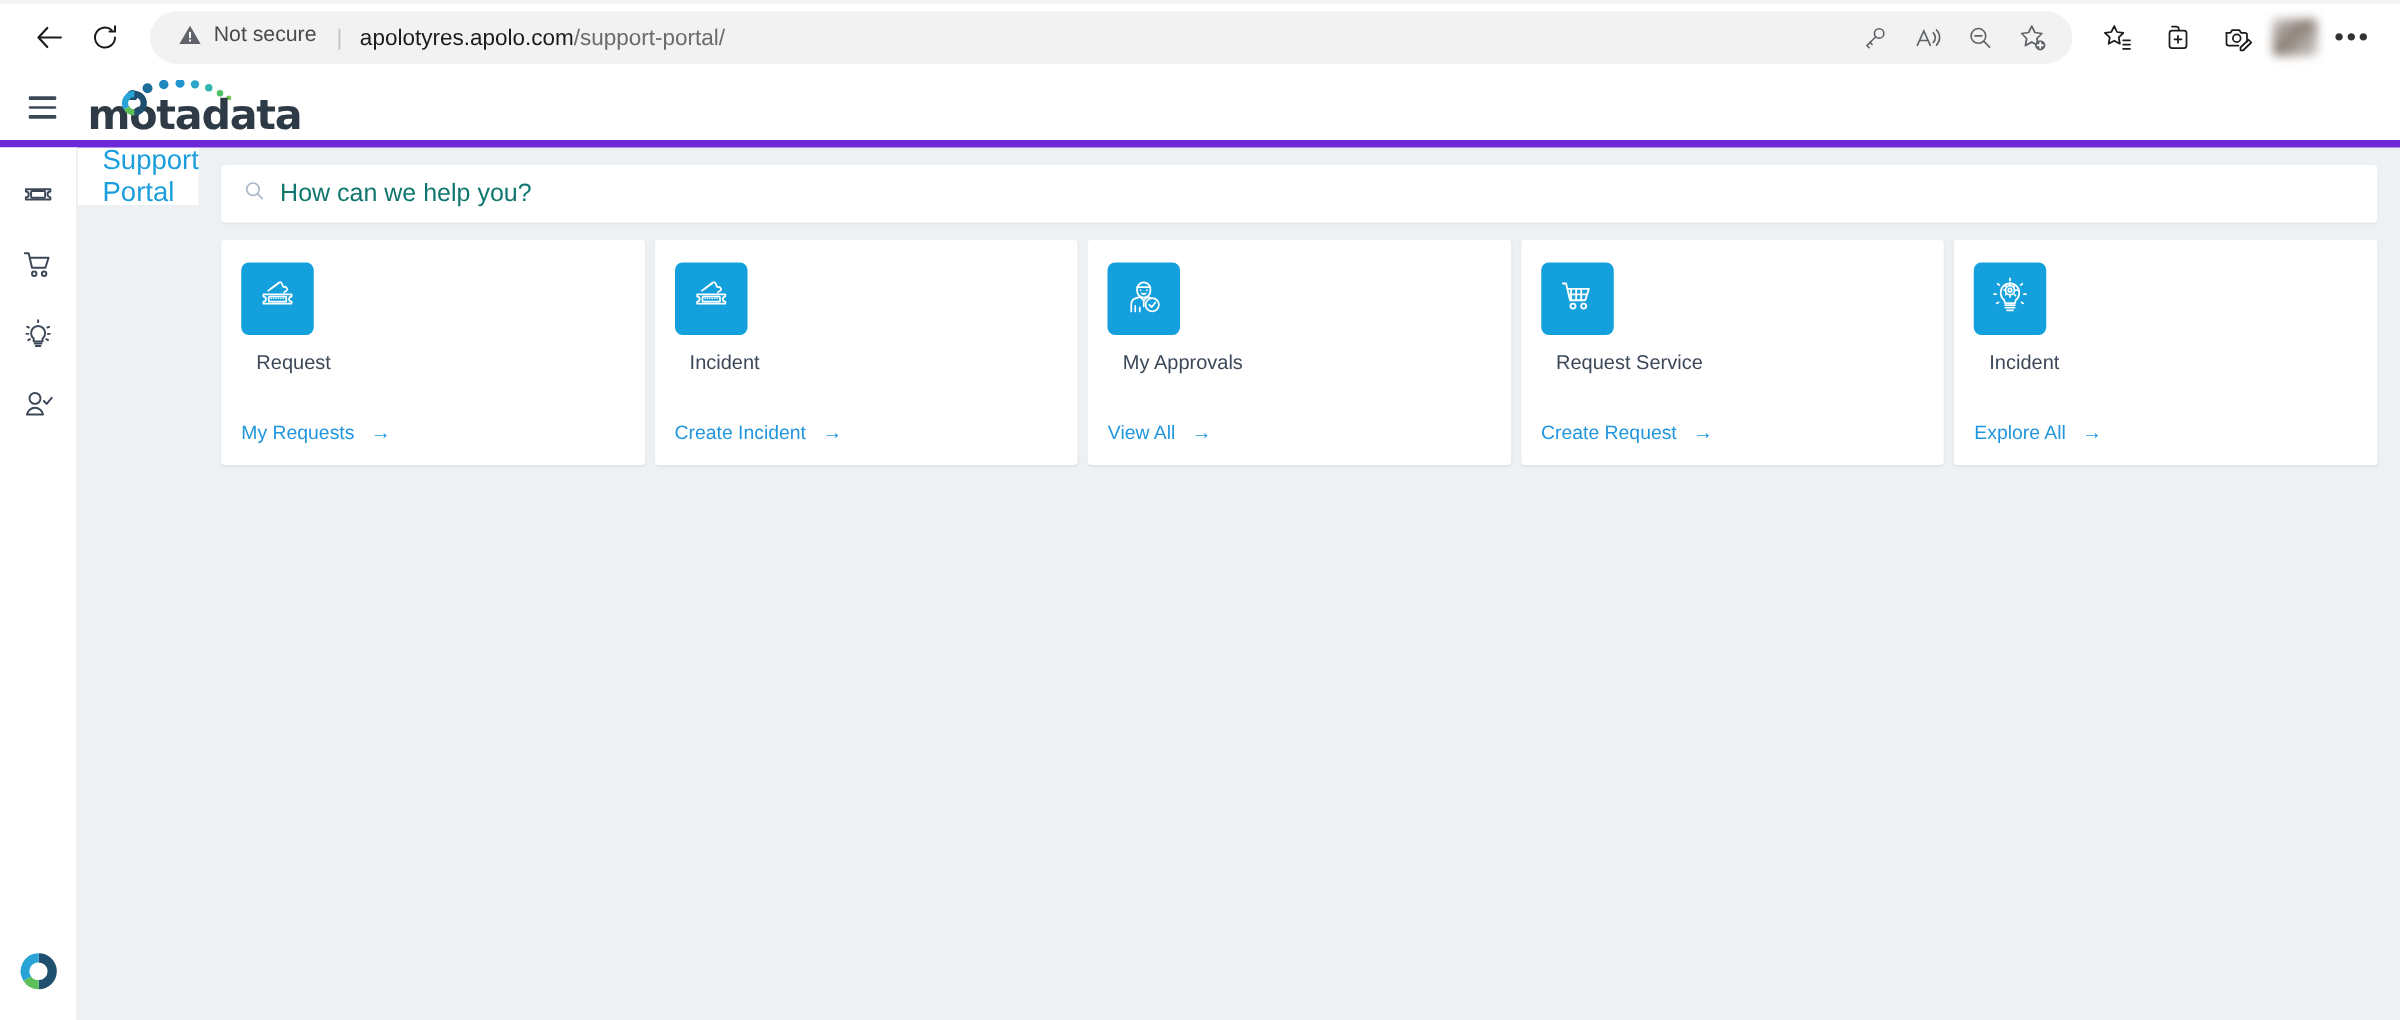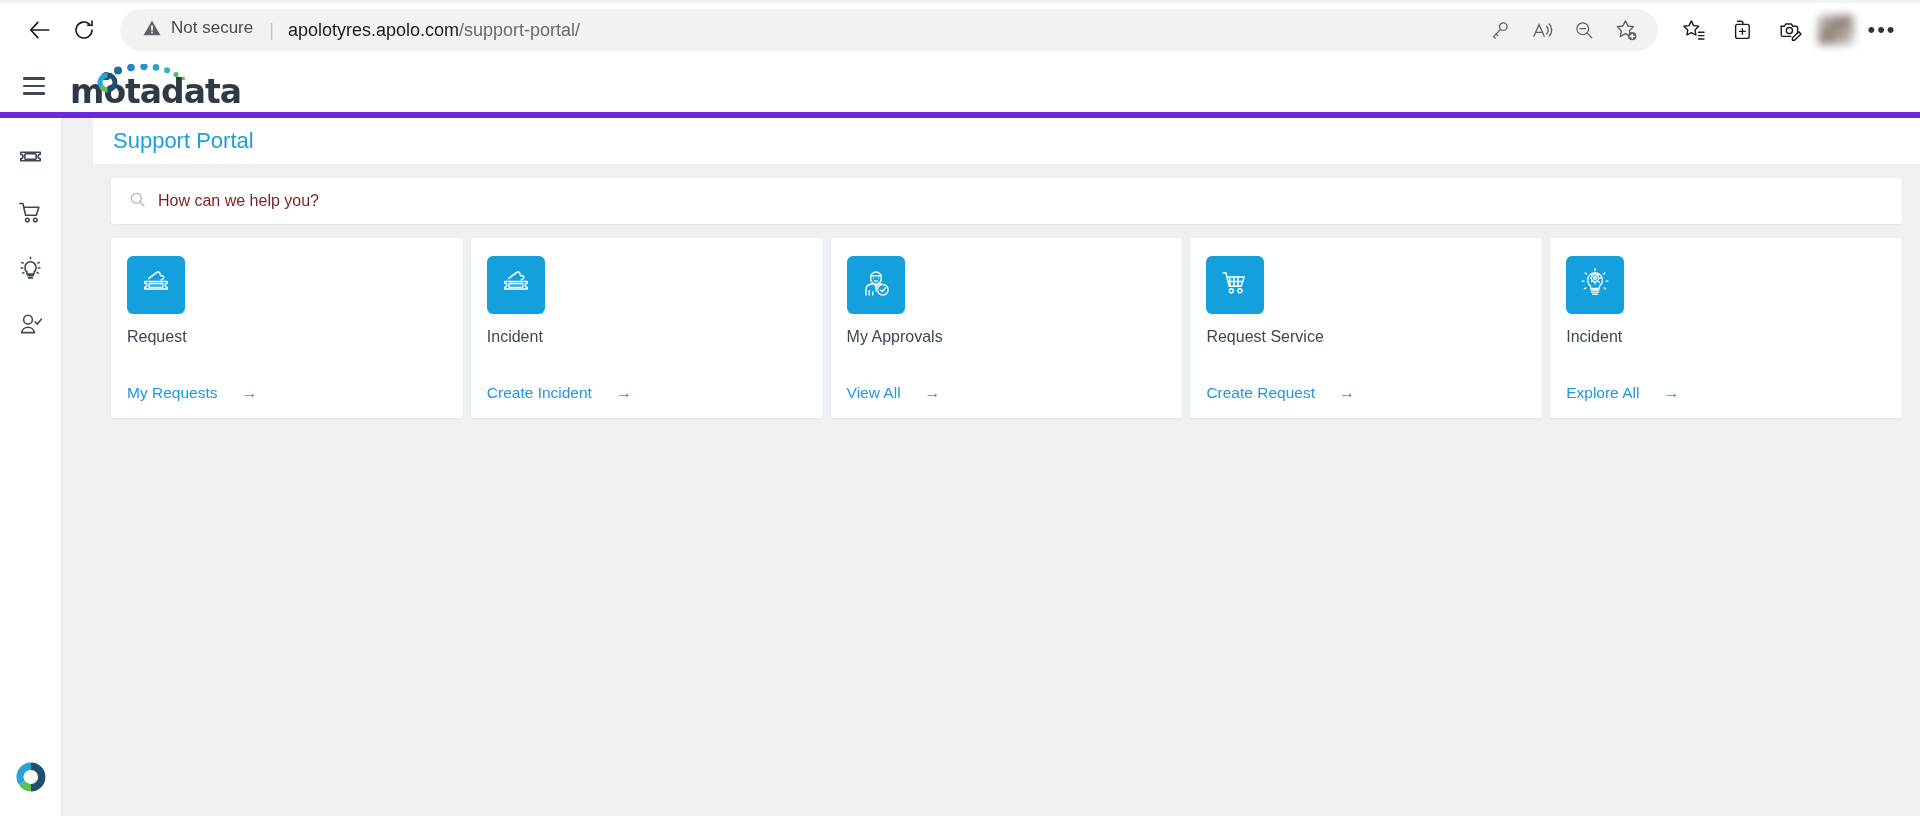--- a/index.html
+++ b/index.html
@@ -195,21 +195,21 @@
     border-radius: 6px;
   }
   #rail-bottom-logo {
     position: absolute;
     bottom: 22px;
     left: 50%;
     transform: translateX(-50%);
     width: 34px; height: 34px;
   }
 
-  #content-col { flex: 1 1 auto; display: flex; flex-direction: column; min-width: 0; padding-left: 31px; }
+  #content-col { flex: 1 1 auto; display: flex; flex-direction: row; min-width: 0; }
 
   #page-title-bar {
     background: #ffffff;
     height: 46px;
     display: flex; align-items: center;
     padding-left: 20px;
     flex: 0 0 46px;
   }
   #page-title {
     color: #1b9ede;
@@ -229,22 +229,22 @@
     background: #ffffff;
     border-radius: 3px;
     display: flex;
     align-items: center;
     padding: 0 18px;
     gap: 12px;
     box-shadow: 0 1px 2px rgba(0,0,0,0.05);
     margin-bottom: 14px;
   }
   #search-placeholder {
-    font-size: 16px;
-    color: #7f1d1d;
+    font-size: 20px;
+    color: #0f766e;
   }
 
   #card-grid {
     display: flex;
     gap: 8px;
   }
   .portal-card {
     flex: 1 1 0;
     background: #ffffff;
     border-radius: 3px;
@@ -259,26 +259,27 @@
     width: 58px; height: 58px;
     background: #13a0dd;
     border-radius: 6px;
     display: flex; align-items: center; justify-content: center;
     flex: 0 0 auto;
   }
   .card-title {
     margin-top: 14px;
     font-size: 16px;
     color: #3c4858;
+    margin-left: 12px;
   }
   .card-link {
     margin-top: auto;
     font-size: 15.5px;
     color: #2196dd;
-    display: flex; align-items: center; gap: 24px;
+    display: flex; align-items: center; gap: 13px;
     white-space: nowrap;
   }
   .card-link .arrow { font-size: 16px; }
 </style>
 </head>
 <body>
 
 <div id="browser-chrome">
 
   <div class="nav-btn">

